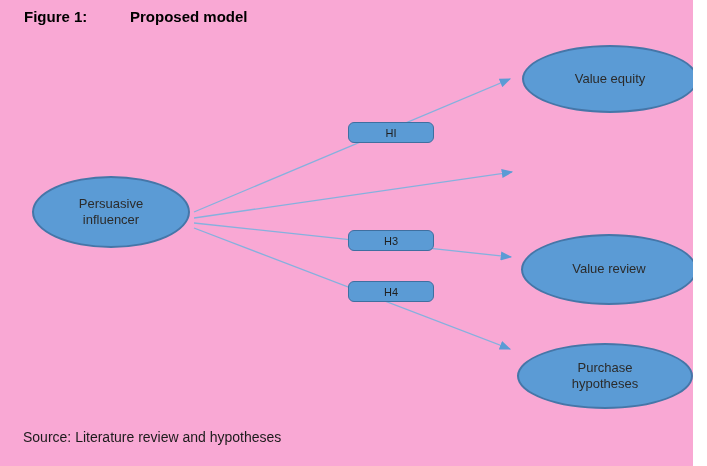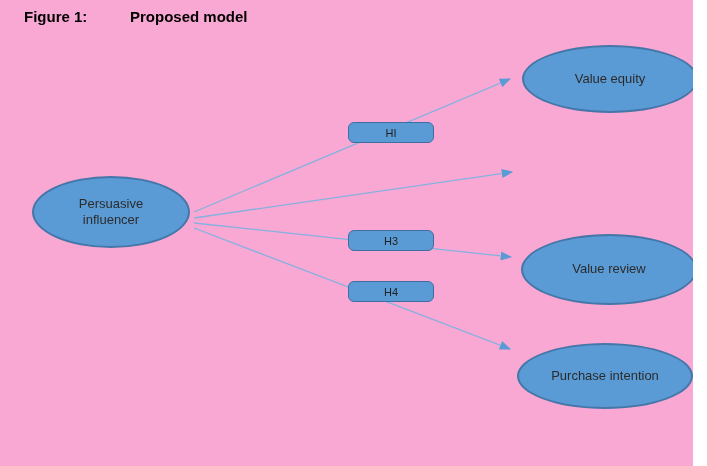--- a/index.html
+++ b/index.html
@@ -109,17 +109,18 @@
     <span>H4</span>
   </div>
 
   <div class="node ellipse" style="left:522px; top:45px; width:176px; height:68px;">
     <span class="lbl">Value equity</span>
   </div>
   <div class="node ellipse" style="left:521px; top:234px; width:176px; height:71px;">
     <span class="lbl">Value review</span>
   </div>
   <div class="node ellipse" style="left:517px; top:343px; width:176px; height:66px;">
-    <span class="lbl">Purchase intention</span>
+    <span class="lbl">Purchase hypotheses</span>
   </div>
 
+  <div class="source-note">Source: Literature review and hypotheses</div>
 
 </div>
 
 </body></html>

